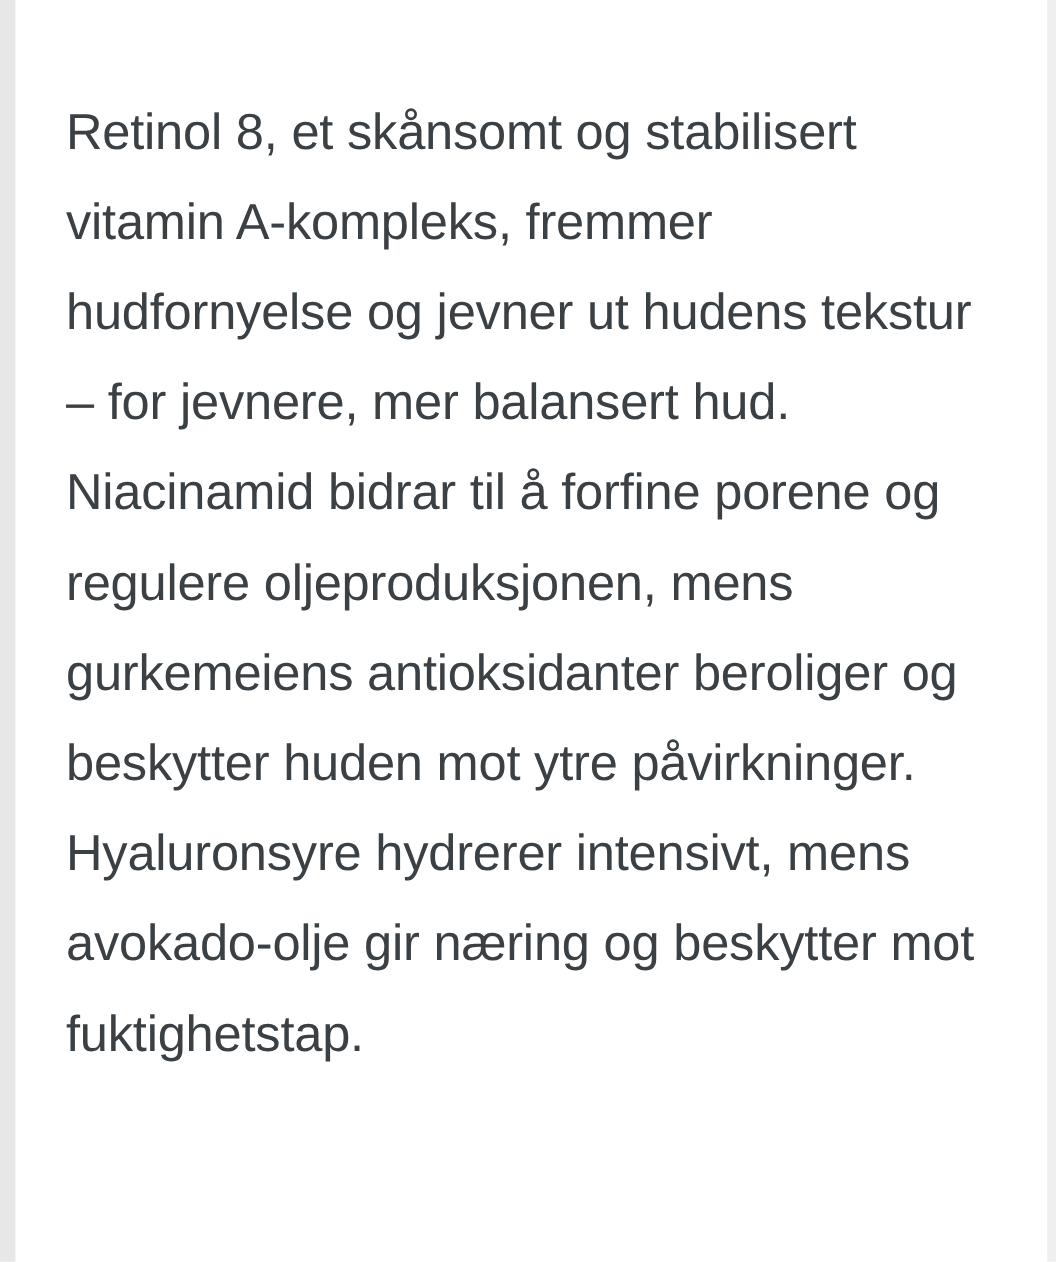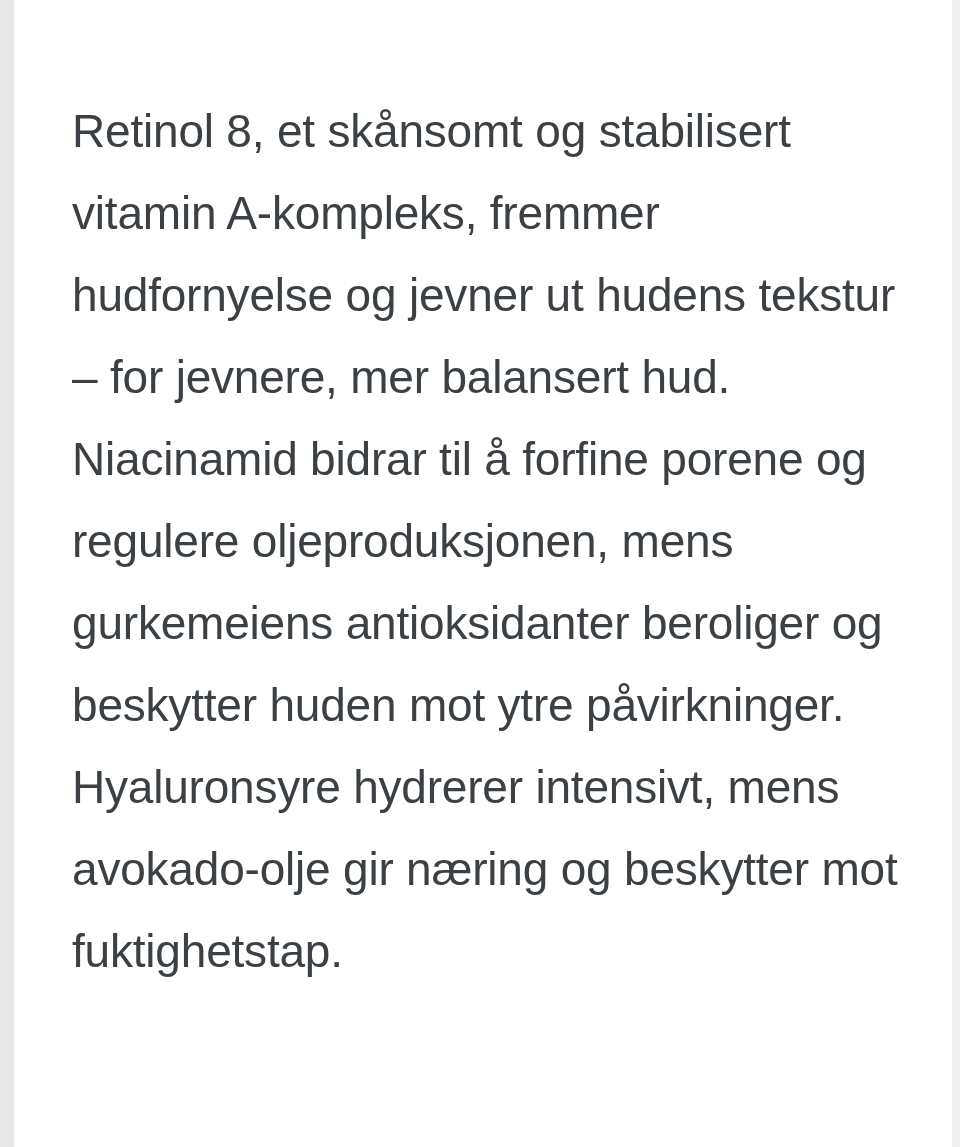--- a/index.html
+++ b/index.html
@@ -43,21 +43,21 @@
     width: 850px;
   }
   .body-text {
     font-family: "Liberation Sans", sans-serif;
     font-size: 46px;
     line-height: 82px;
     color: #3b4044;
     letter-spacing: -0.2px;
     font-weight: 400;
     white-space: pre-wrap;
-    margin: 12px;
+    margin: 0;
   }
 </style>
 </head>
 <body>
 
 <div class="page">
   <div class="edge-left"></div>
   <div class="edge-right"></div>
   <div class="content">
     <p class="body-text">Retinol 8, et skånsomt og stabilisert vitamin A-kompleks, fremmer hudfornyelse og jevner ut hudens tekstur – for jevnere, mer balansert hud. Niacinamid bidrar til å forfine porene og regulere oljeproduksjonen, mens gurkemeiens antioksidanter beroliger og beskytter huden mot ytre påvirkninger. Hyaluronsyre hydrerer intensivt, mens avokado-olje gir næring og beskytter mot fuktighetstap.</p>

